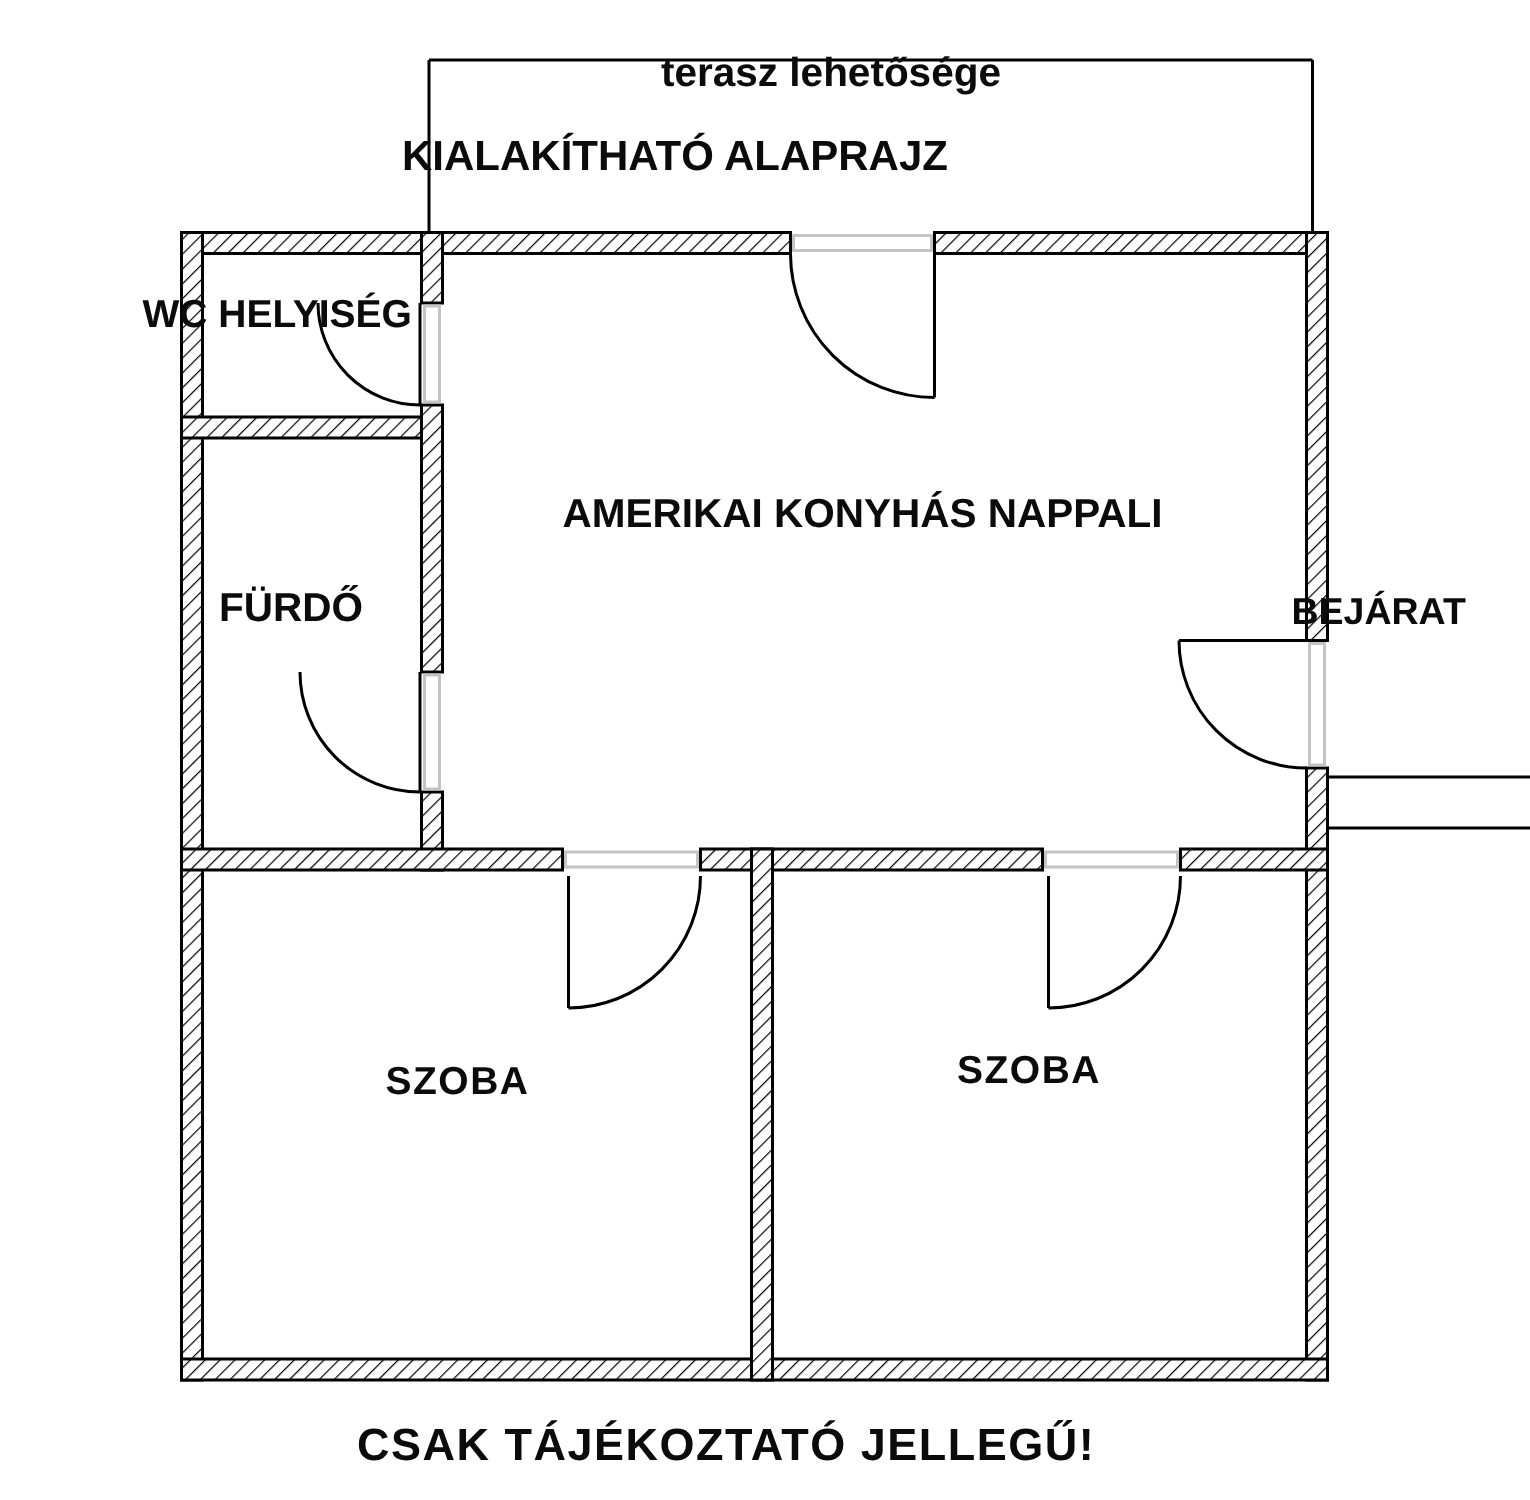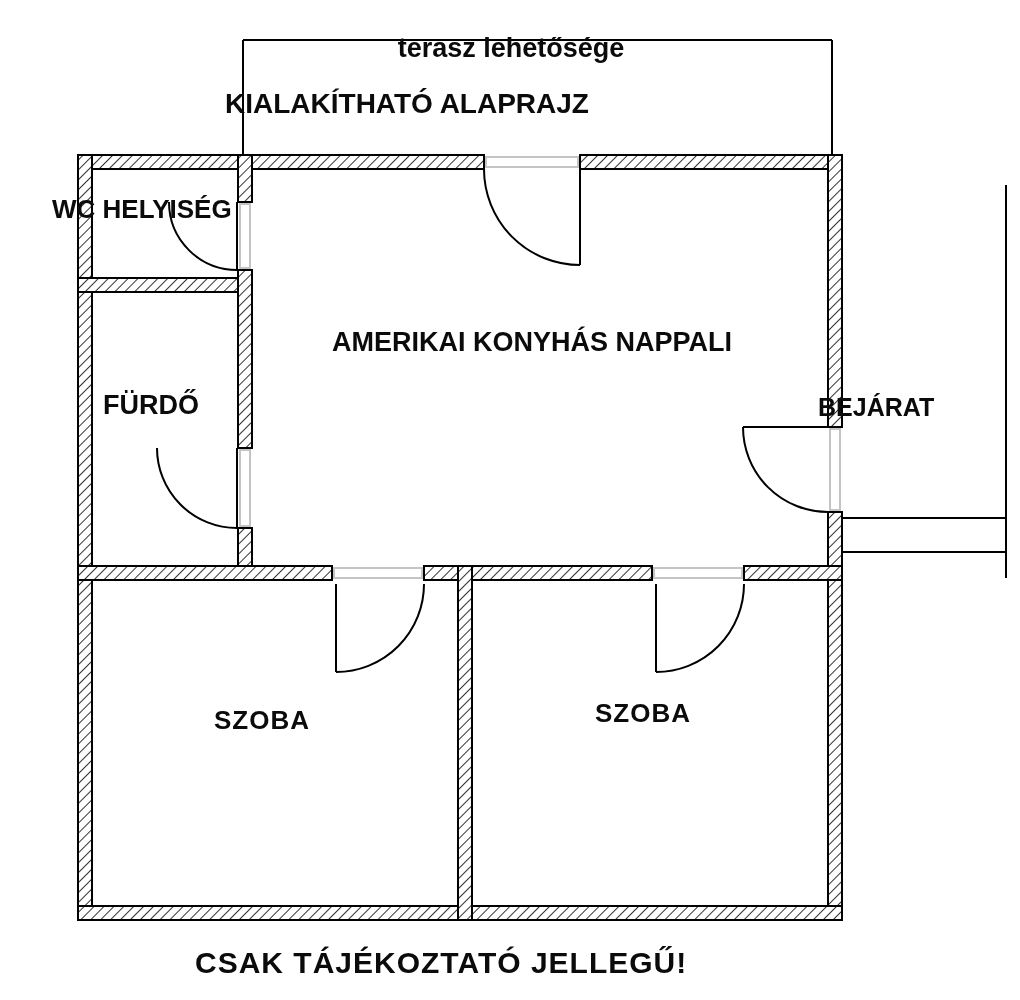--- a/index.html
+++ b/index.html
@@ -7,20 +7,21 @@
     --frame:#c4c4c4;
     --bg:#ffffff;
     --text:#0b0b0b;
   }
   html,body{margin:0;padding:0;background:var(--bg);}
   .canvas{
     position:relative;
     width:877px;height:1000px;
     background:var(--bg);
     font-family:"Liberation Sans", sans-serif;
+    margin-left:43px;
   }
   svg{display:block;}
   .wall{fill:url(#hatch);stroke:var(--wall);stroke-width:2;}
   .thinline{stroke:var(--wall);stroke-width:2;fill:none;}
   .door{stroke:var(--wall);stroke-width:2;fill:none;}
   .doorframe{stroke:var(--frame);stroke-width:2;fill:none;}
   text{
     fill:var(--text);
     font-family:"Liberation Sans", sans-serif;
     font-weight:bold;

